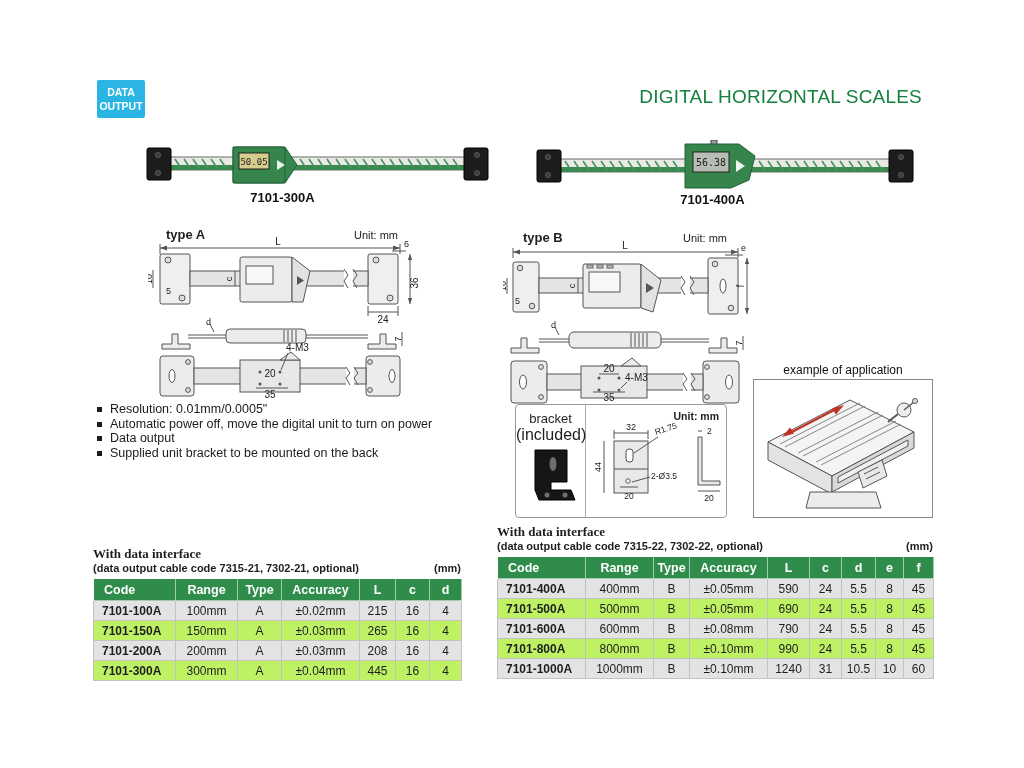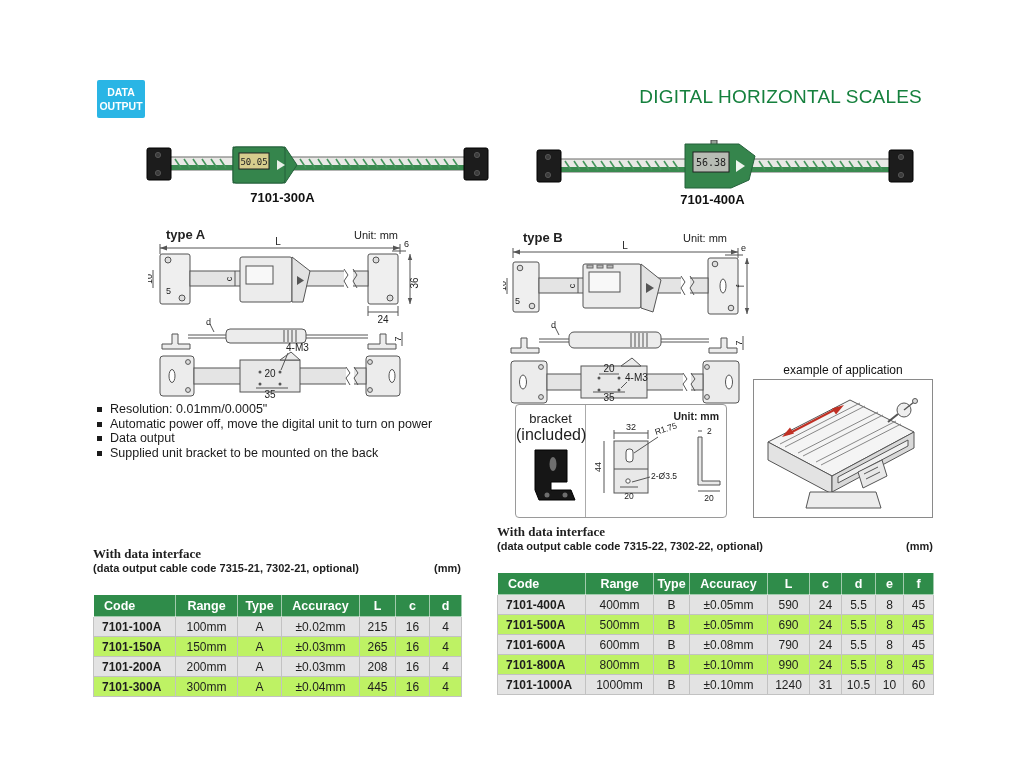--- a/index.html
+++ b/index.html
@@ -27,21 +27,21 @@
   #bracket-left .t1{font-size:13px;margin-top:6px;}
   #bracket-left .t2{font-size:16px;}
   #bracket-unit{position:absolute;right:7px;top:5px;font-size:10.5px;font-weight:bold;}
   
   #app-label{left:753px;top:363px;width:180px;text-align:center;font-size:12px;color:#111;}
   #app-box{left:753px;top:379px;width:178px;height:137px;border:1px solid #8a8a8a;background:#fff;}
   
   .tblock{position:absolute;}
   .tbl-title{font-size:13px;font-weight:bold;line-height:15px;white-space:nowrap;font-family:Liberation Serif, serif;}
   .tbl-sub{font-size:11px;font-weight:bold;line-height:15px;display:flex;justify-content:space-between;white-space:nowrap;}
-  table.spec{border-collapse:collapse;table-layout:fixed;margin-top:18px;border:1px solid #8e8e8e;}
+  table.spec{border-collapse:collapse;table-layout:fixed;margin-top:2px;border:1px solid #8e8e8e;}
   table.spec th{background:#2f8c4a;color:#fff;font-size:12.5px;font-weight:bold;height:21px;
                 border:1px solid rgba(255,255,255,.55);text-align:center;padding:0;}
   table.spec th.first{text-align:left;padding-left:10px;}
   table.spec td{font-size:12px;height:19px;border:1px solid #c2c2c2;text-align:center;padding:0;}
   table.spec td.first{text-align:left;padding-left:8px;font-weight:bold;}
   table.spec tr.odd{background:#e3e3e3;}
   table.spec tr.even{background:#bef264;}
 </style>
 </head>
 <body>

